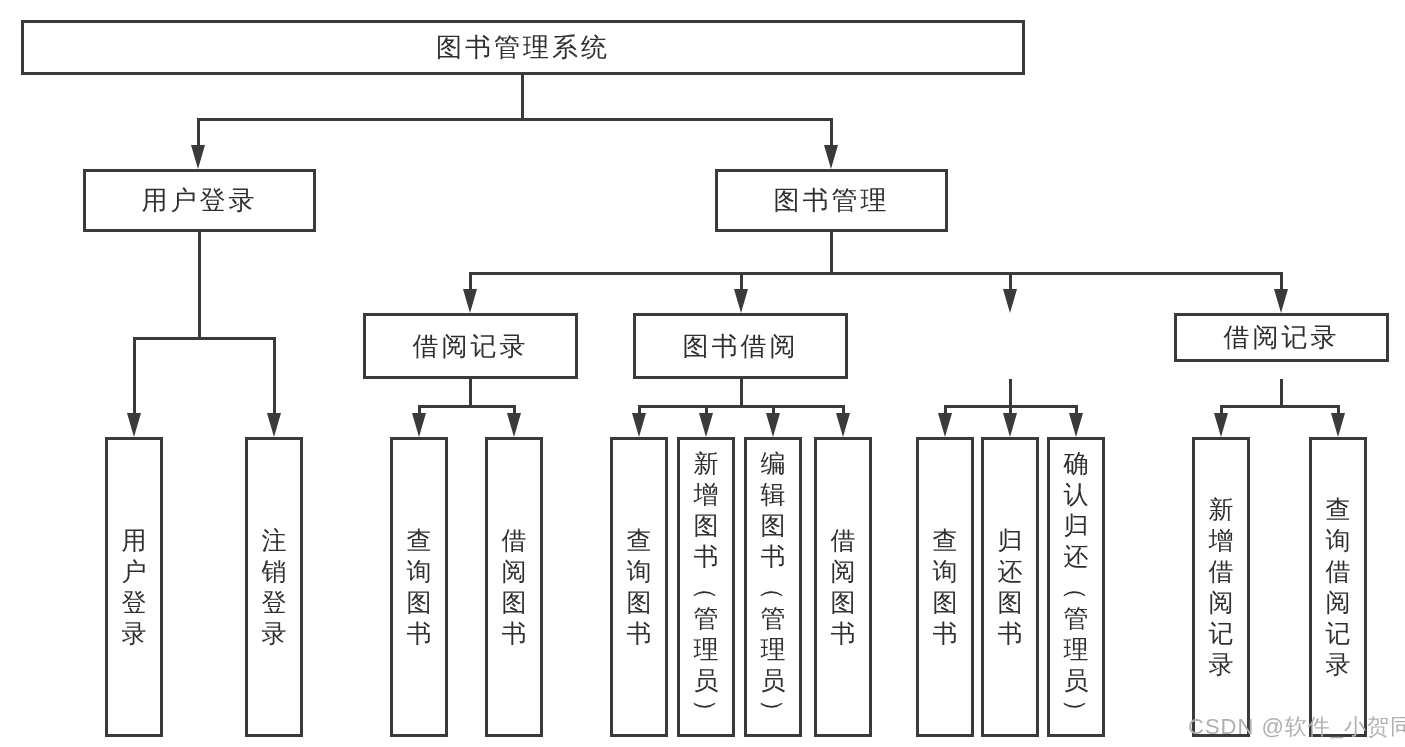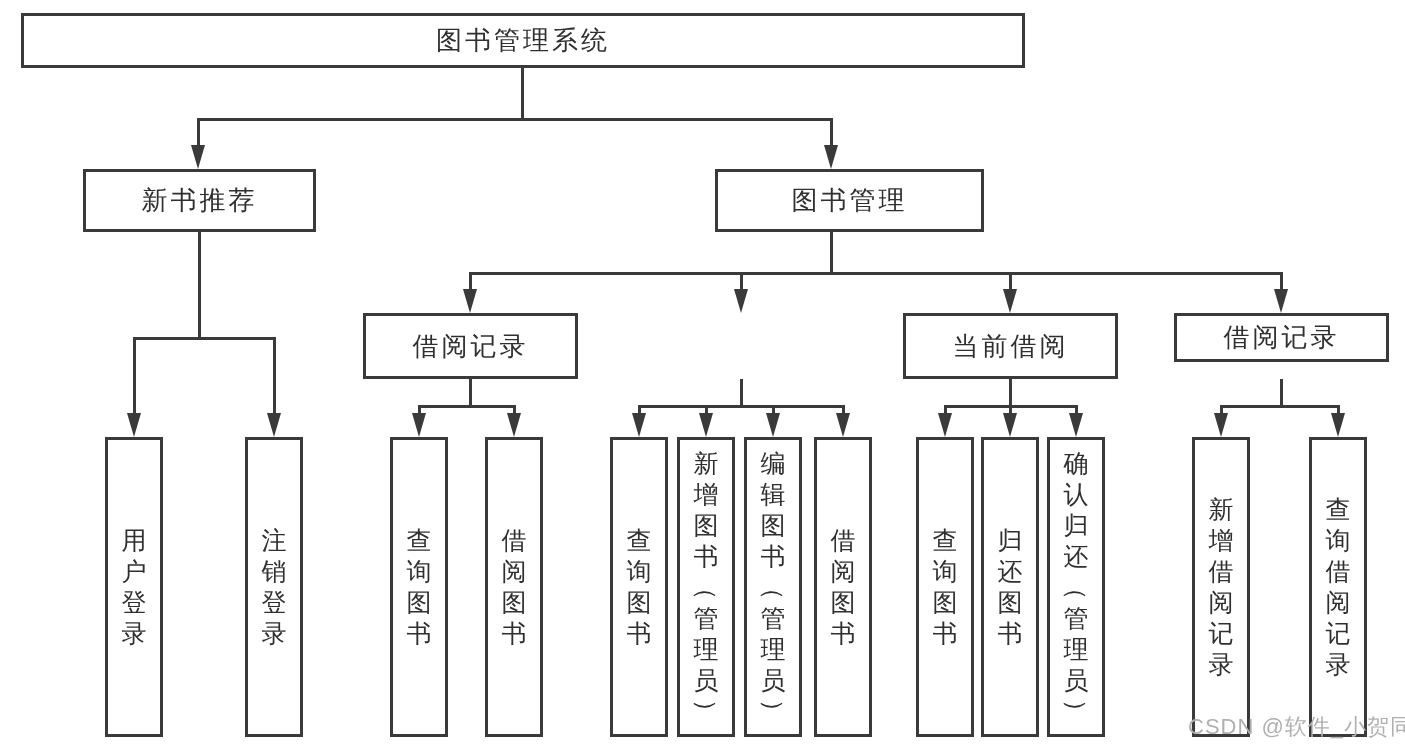--- a/index.html
+++ b/index.html
@@ -76,52 +76,52 @@
     letter-spacing: 1px;
     z-index: 3;
     white-space: nowrap;
   }
 </style>
 </head>
 <body>
 
 <div class="canvas">
 
-  <div class="box" style="left:21px;top:13px;width:1004px;height:55px;">图书管理系统</div>
+  <div class="box" style="left:21px;top:20px;width:1004px;height:55px;">图书管理系统</div>
 
   <div class="vline" style="left:521px;top:68px;height:50px;"></div>
   <div class="hline" style="left:197px;top:118px;width:636px;"></div>
   <div class="vline" style="left:197px;top:118px;height:28px;"></div>
   <div class="arrow" style="left:191px;top:145px;"></div>
   <div class="vline" style="left:830px;top:118px;height:28px;"></div>
   <div class="arrow" style="left:824px;top:145px;"></div>
 
-  <div class="box" style="left:83px;top:169px;width:233px;height:63px;">新书推荐</div>
-  <div class="box" style="left:715px;top:169px;width:269px;height:63px;">图书管理</div>
+  <div class="box" style="left:83px;top:169px;width:233px;height:63px;">用户登录</div>
+  <div class="box" style="left:715px;top:169px;width:233px;height:63px;">图书管理</div>
 
   <div class="vline" style="left:198px;top:232px;height:105px;"></div>
   <div class="hline" style="left:133px;top:337px;width:143px;"></div>
   <div class="vline" style="left:133px;top:337px;height:78px;"></div>
   <div class="arrow" style="left:127px;top:413px;"></div>
   <div class="vline" style="left:273px;top:337px;height:78px;"></div>
   <div class="arrow" style="left:267px;top:413px;"></div>
 
   <div class="vline" style="left:830px;top:232px;height:40px;"></div>
   <div class="hline" style="left:469px;top:272px;width:814px;"></div>
   <div class="vline" style="left:469px;top:272px;height:18px;"></div>
   <div class="arrow" style="left:463px;top:289px;"></div>
   <div class="vline" style="left:740px;top:272px;height:18px;"></div>
   <div class="arrow" style="left:734px;top:289px;"></div>
   <div class="vline" style="left:1009px;top:272px;height:18px;"></div>
   <div class="arrow" style="left:1003px;top:289px;"></div>
   <div class="vline" style="left:1280px;top:272px;height:18px;"></div>
   <div class="arrow" style="left:1274px;top:289px;"></div>
 
   <div class="box" style="left:363px;top:313px;width:215px;height:66px;">借阅记录</div>
-  <div class="box" style="left:903px;top:313px;width:215px;height:66px;">当前借阅</div>
+  <div class="box" style="left:633px;top:313px;width:215px;height:66px;">图书借阅</div>
   <div class="box" style="left:1174px;top:313px;width:215px;height:49px;">借阅记录</div>
 
   <div class="vline" style="left:469px;top:379px;height:26px;"></div>
   <div class="hline" style="left:418px;top:405px;width:98px;"></div>
   <div class="vline" style="left:418px;top:405px;height:10px;"></div>
   <div class="arrow" style="left:412px;top:413px;"></div>
   <div class="vline" style="left:513px;top:405px;height:10px;"></div>
   <div class="arrow" style="left:507px;top:413px;"></div>
 
   <div class="vline" style="left:740px;top:379px;height:26px;"></div>

